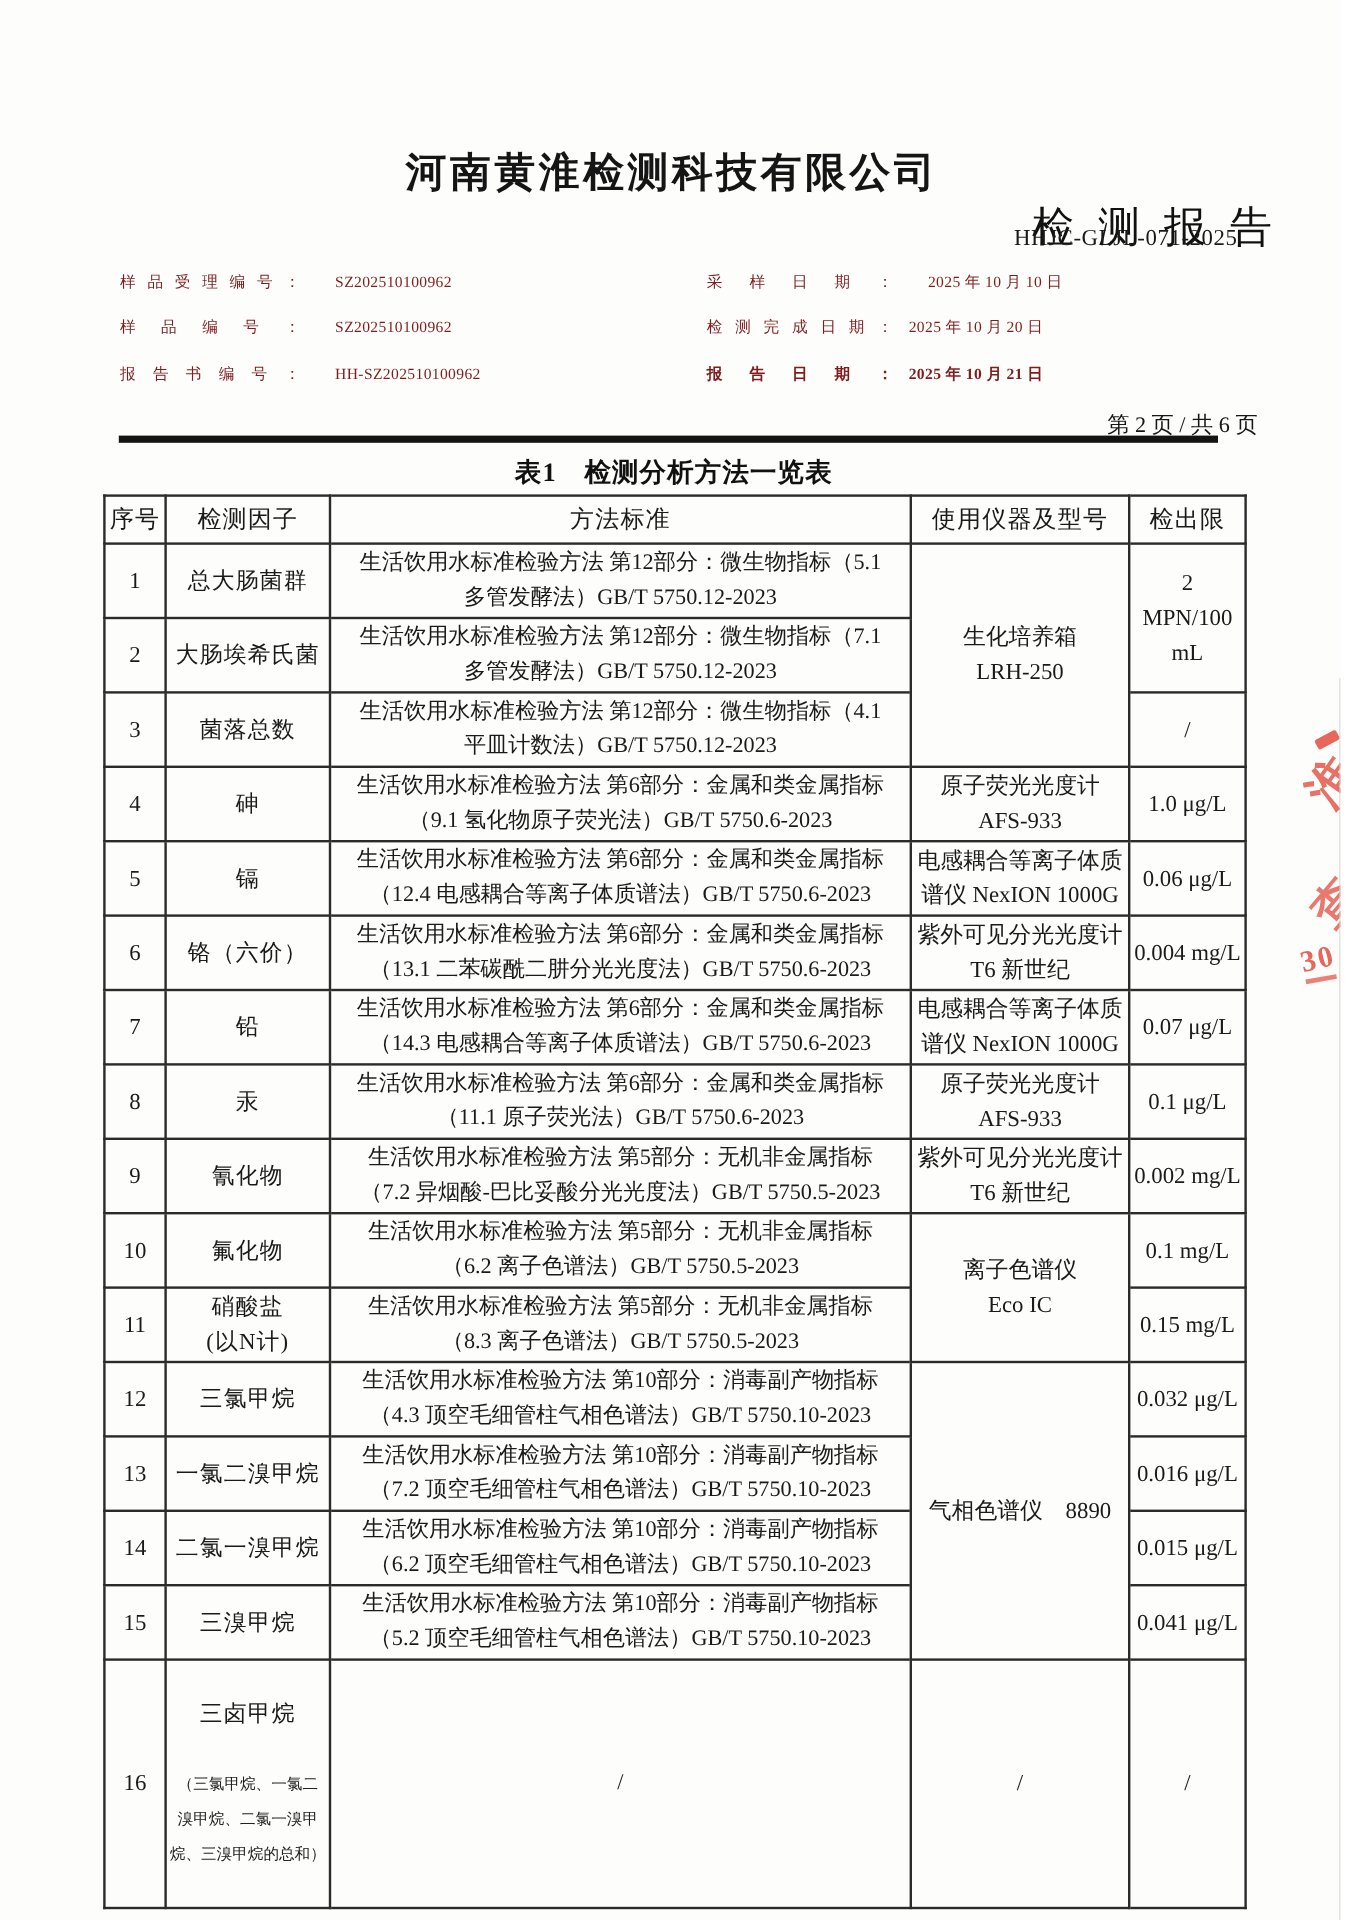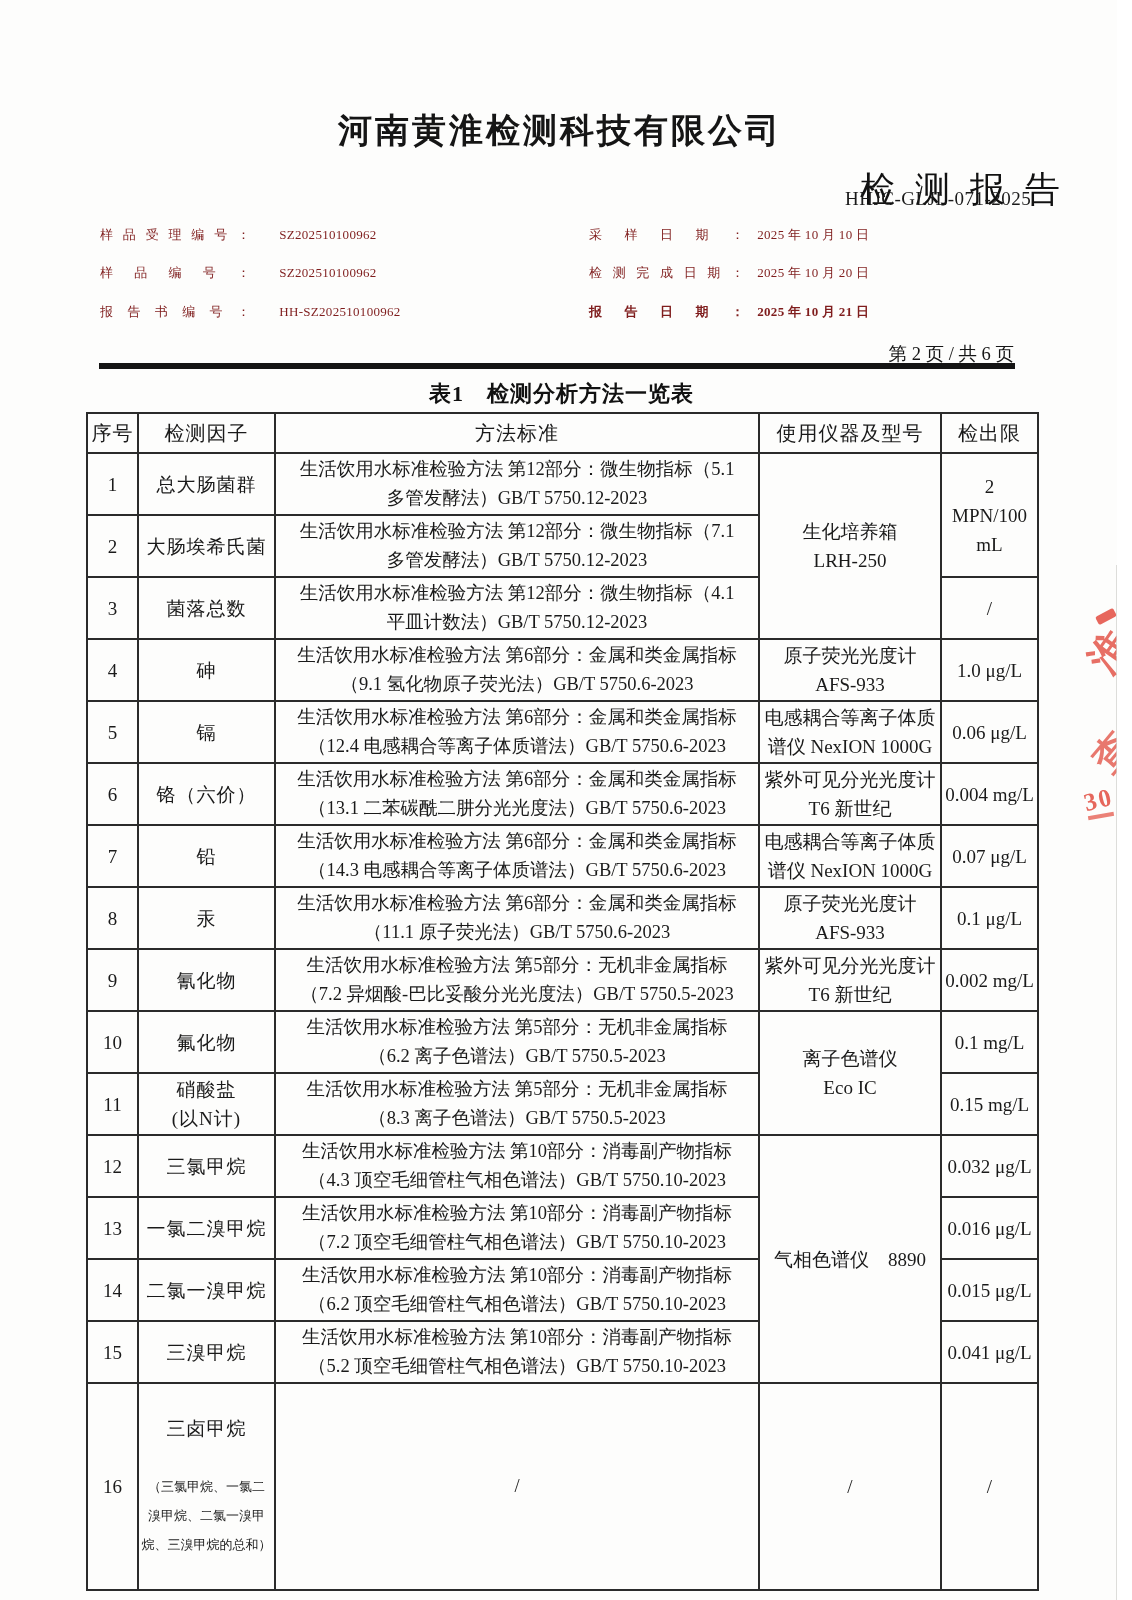--- a/index.html
+++ b/index.html
@@ -4,35 +4,35 @@
 <style>
   html,body{margin:0;padding:0;}
   body{
     width:1132px;height:1600px;position:relative;overflow:hidden;
     background:#fdfdfc;color:#1c1c1c;
     font-family:"Liberation Serif","DejaVu Serif",serif;
   }
   .abs{position:absolute;}
   
   .company{
-    top:108px;left:0;width:1120px;text-align:center;
+    top:121px;left:0;width:1120px;text-align:center;
     font-size:34px;font-weight:700;letter-spacing:3px;color:#151515;
   }
   .report-title{
     top:166px;left:0;width:1080px;text-align:right;
     font-size:35px;font-weight:400;letter-spacing:20px;text-indent:20px;color:#111;
   }
   .doc-code{top:188px;left:845px;font-size:19px;letter-spacing:.5px;color:#1a1a1a;}
   
   .meta-row{height:26px;font-size:13px;color:#7f1d1d;}
   .meta-label{display:inline-block;text-align:justify;text-align-last:justify;}
   .meta-label.l{width:150px;}
   .meta-label.r{width:155px;margin-left:36px;}
   .meta-value{letter-spacing:.3px;}
-  .page-indicator{top:341px;left:0;width:1014px;text-align:right;font-size:18.5px;color:#161616;}
+  .page-indicator{top:341px;left:0;width:1014px;text-align:right;font-size:18.5px;color:#161616;padding-left:34px;}
   .thick-bar{top:363px;left:99px;width:916px;height:6px;background:#141414;}
   .table-title{top:379px;left:86px;width:951px;text-align:center;font-size:22px;font-weight:700;letter-spacing:1px;color:#111;}
   
   table.report{
     position:absolute;top:412px;left:86px;width:951px;
     border-collapse:collapse;table-layout:fixed;
     font-size:19px;color:#1a1a1a;padding-left:44px;
   }
   table.report td,table.report th{
     border:2px solid #2b2b2b;
@@ -76,21 +76,21 @@
   <span class="meta-label l">样品编号：</span>
   <span class="meta-value" style="margin-left:26px;">SZ202510100962</span>
 </div>
 <div class="abs meta-row" style="top:303px;left:100px;">
   <span class="meta-label l">报告书编号：</span>
   <span class="meta-value" style="margin-left:26px;">HH-SZ202510100962</span>
 </div>
 
 <div class="abs meta-row" style="top:226px;left:553px;">
   <span class="meta-label r">采样日期：</span>
-  <span class="meta-value" style="margin-left:10px;">2025 年 10 月 10 日</span>
+  <span class="meta-value" style="margin-left:26px;">2025 年 10 月 10 日</span>
 </div>
 <div class="abs meta-row" style="top:264px;left:553px;">
   <span class="meta-label r">检测完成日期：</span>
   <span class="meta-value" style="margin-left:10px;">2025 年 10 月 20 日</span>
 </div>
 <div class="abs meta-row" style="top:303px;left:553px;font-weight:bold;">
   <span class="meta-label r">报告日期：</span>
   <span class="meta-value" style="margin-left:10px;">2025 年 10 月 21 日</span>
 </div>
 

